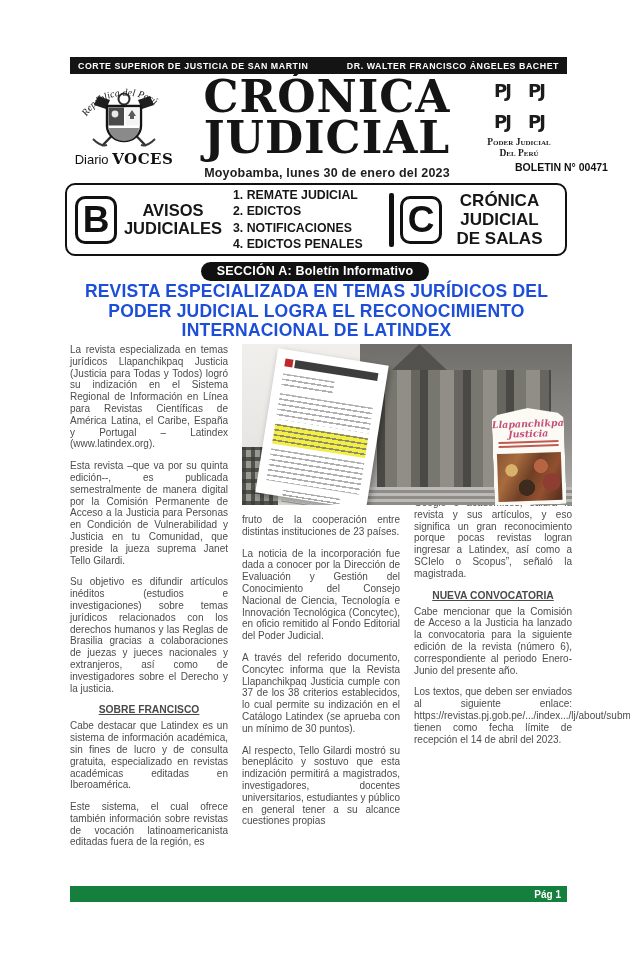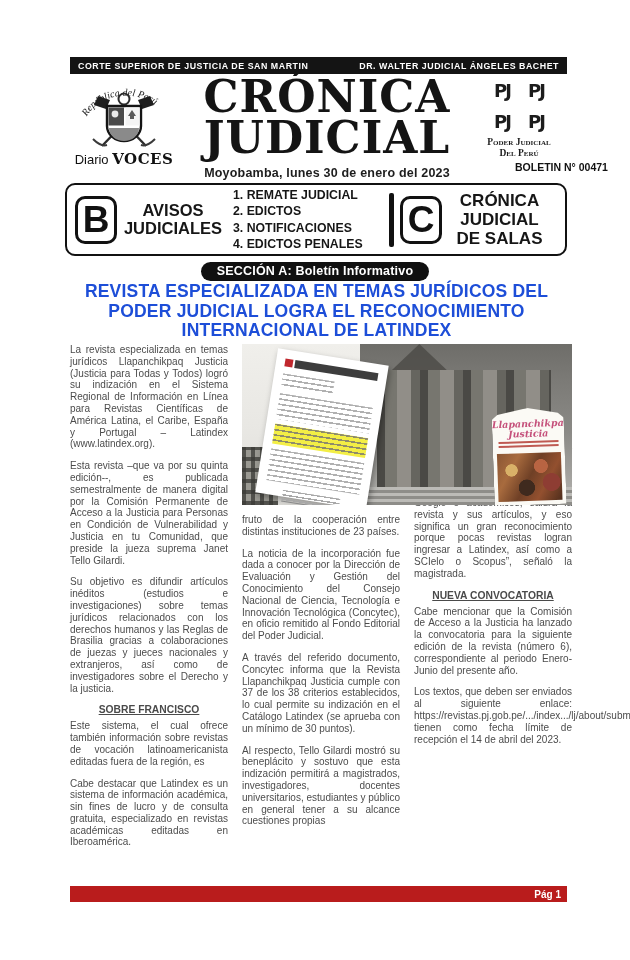--- a/index.html
+++ b/index.html
@@ -94,32 +94,32 @@
              line-height:1.05;color:#c5517b;text-align:center;padding-top:11px;}
   .mag-sub{width:84%;height:1.3px;background:#bf5a52;margin:2.5px auto 0;}
   .mag-art{position:absolute;left:4px;right:4px;bottom:4px;height:48px;
            background:radial-gradient(circle at 22% 35%,#d9b168 0 10%,transparent 11%),
                       radial-gradient(circle at 68% 28%,#b86442 0 12%,transparent 13%),
                       radial-gradient(circle at 45% 72%,#3f2a1e 0 16%,transparent 17%),
                       radial-gradient(circle at 84% 62%,#8e3d33 0 14%,transparent 15%),
                       linear-gradient(120deg,#8a5634 0%,#a86b3e 25%,#6f4026 50%,#93502f 72%,#4e2d1c 100%);}
 
   
-  .footer-bar{position:absolute;top:886px;left:70px;width:497px;height:16px;background:#b91c1c;
+  .footer-bar{position:absolute;top:886px;left:70px;width:497px;height:16px;background:#15803d;
               display:flex;justify-content:flex-end;align-items:center;padding:0 6px;box-sizing:border-box;}
   .footer-bar span{color:#fff;font-size:10px;font-weight:bold;}
 </style>
 </head>
 <body>
 
 <div class="page">
 
   <div class="topbar">
     <span>CORTE SUPERIOR DE JUSTICIA DE SAN MARTIN</span>
-    <span>DR. WALTER JUDICIAL ÁNGELES BACHET</span>
+    <span>DR. WALTER FRANCISCO ÁNGELES BACHET</span>
   </div>
 
   <header class="masthead">
     <div class="logo-left">
       <svg width="112" height="76" viewBox="0 0 112 76" aria-hidden="true">
         <defs>
             <path id="arcp" d="M 16 46 A 44 38 0 0 1 98 42"></path>
           </defs>
         <text font-family="Liberation Serif, serif" font-style="italic" font-size="10" fill="#222">
           <textPath href="#arcp" startOffset="6">República del Perú</textPath>
@@ -190,22 +190,22 @@
   </div>
 
   <h1 class="headline">REVISTA ESPECIALIZADA EN TEMAS JURÍDICOS DEL PODER JUDICIAL LOGRA EL RECONOCIMIENTO INTERNACIONAL DE LATINDEX</h1>
 
   <div class="article">
     <div class="col col1">
         <p class="para">La revista especializada en temas jurídicos Llapanchikpaq Justicia (Justicia para Todas y Todos) logró su indización en el Sistema Regional de Información en Línea para Revistas Científicas de América Latina, el Caribe, España y Portugal – Latindex (www.latindex.org).</p>
         <p class="para">Esta revista –que va por su quinta edición--, es publicada semestralmente de manera digital por la Comisión Permanente de Acceso a la Justicia para Personas en Condición de Vulnerabilidad y Justicia en tu Comunidad, que preside la jueza suprema Janet Tello Gilardi.</p>
         <p class="para">Su objetivo es difundir artículos inéditos (estudios e investigaciones) sobre temas jurídicos relacionados con los derechos humanos y las Reglas de Brasilia gracias a colaboraciones de juezas y jueces nacionales y extranjeros, así como de investigadores sobre el Derecho y la justicia.</p>
         <div class="subhead">SOBRE FRANCISCO</div>
+        <p class="para">Cabe destacar que Latindex es un sistema de información académica, sin fines de lucro y de consulta gratuita, especializado en revistas académicas editadas en Iberoamérica.</p>
         <p class="para">Este sistema, el cual ofrece también información sobre revistas de vocación latinoamericanista editadas fuera de la región, es</p>
-        <p class="para">Cabe destacar que Latindex es un sistema de información académica, sin fines de lucro y de consulta gratuita, especializado en revistas académicas editadas en Iberoamérica.</p>
       </div>
     <div class="col col2">
         <p class="para">fruto de la cooperación entre distintas instituciones de 23 países.</p>
         <p class="para">La noticia de la incorporación fue dada a conocer por la Dirección de Evaluación y Gestión del Conocimiento del Consejo Nacional de Ciencia, Tecnología e Innovación Tecnológica (Concytec), en oficio remitido al Fondo Editorial del Poder Judicial.</p>
         <p class="para">A través del referido documento, Concytec informa que la Revista Llapanchikpaq Justicia cumple con 37 de los 38 criterios establecidos, lo cual permite su indización en el Catálogo Latindex (se aprueba con un mínimo de 30 puntos).</p>
         <p class="para">Al respecto, Tello Gilardi mostró su beneplácito y sostuvo que esta indización permitirá a magistrados, investigadores, docentes universitarios, estudiantes y público en general tener a su alcance cuestiones propias</p>
       </div>
     <div class="col col3">
         <p class="para">de la reflexión académica sobre el acceso a la justicia y la investigación jurídica.</p>
         <p class="para">“Cuando busquen temas de acceso a la justicia en buscadores de Google o académicos, saldrá la revista y sus artículos, y eso significa un gran reconocimiento porque pocas revistas logran ingresar a Latindex, así como a SCIelo o Scopus”, señaló la magistrada.</p>

